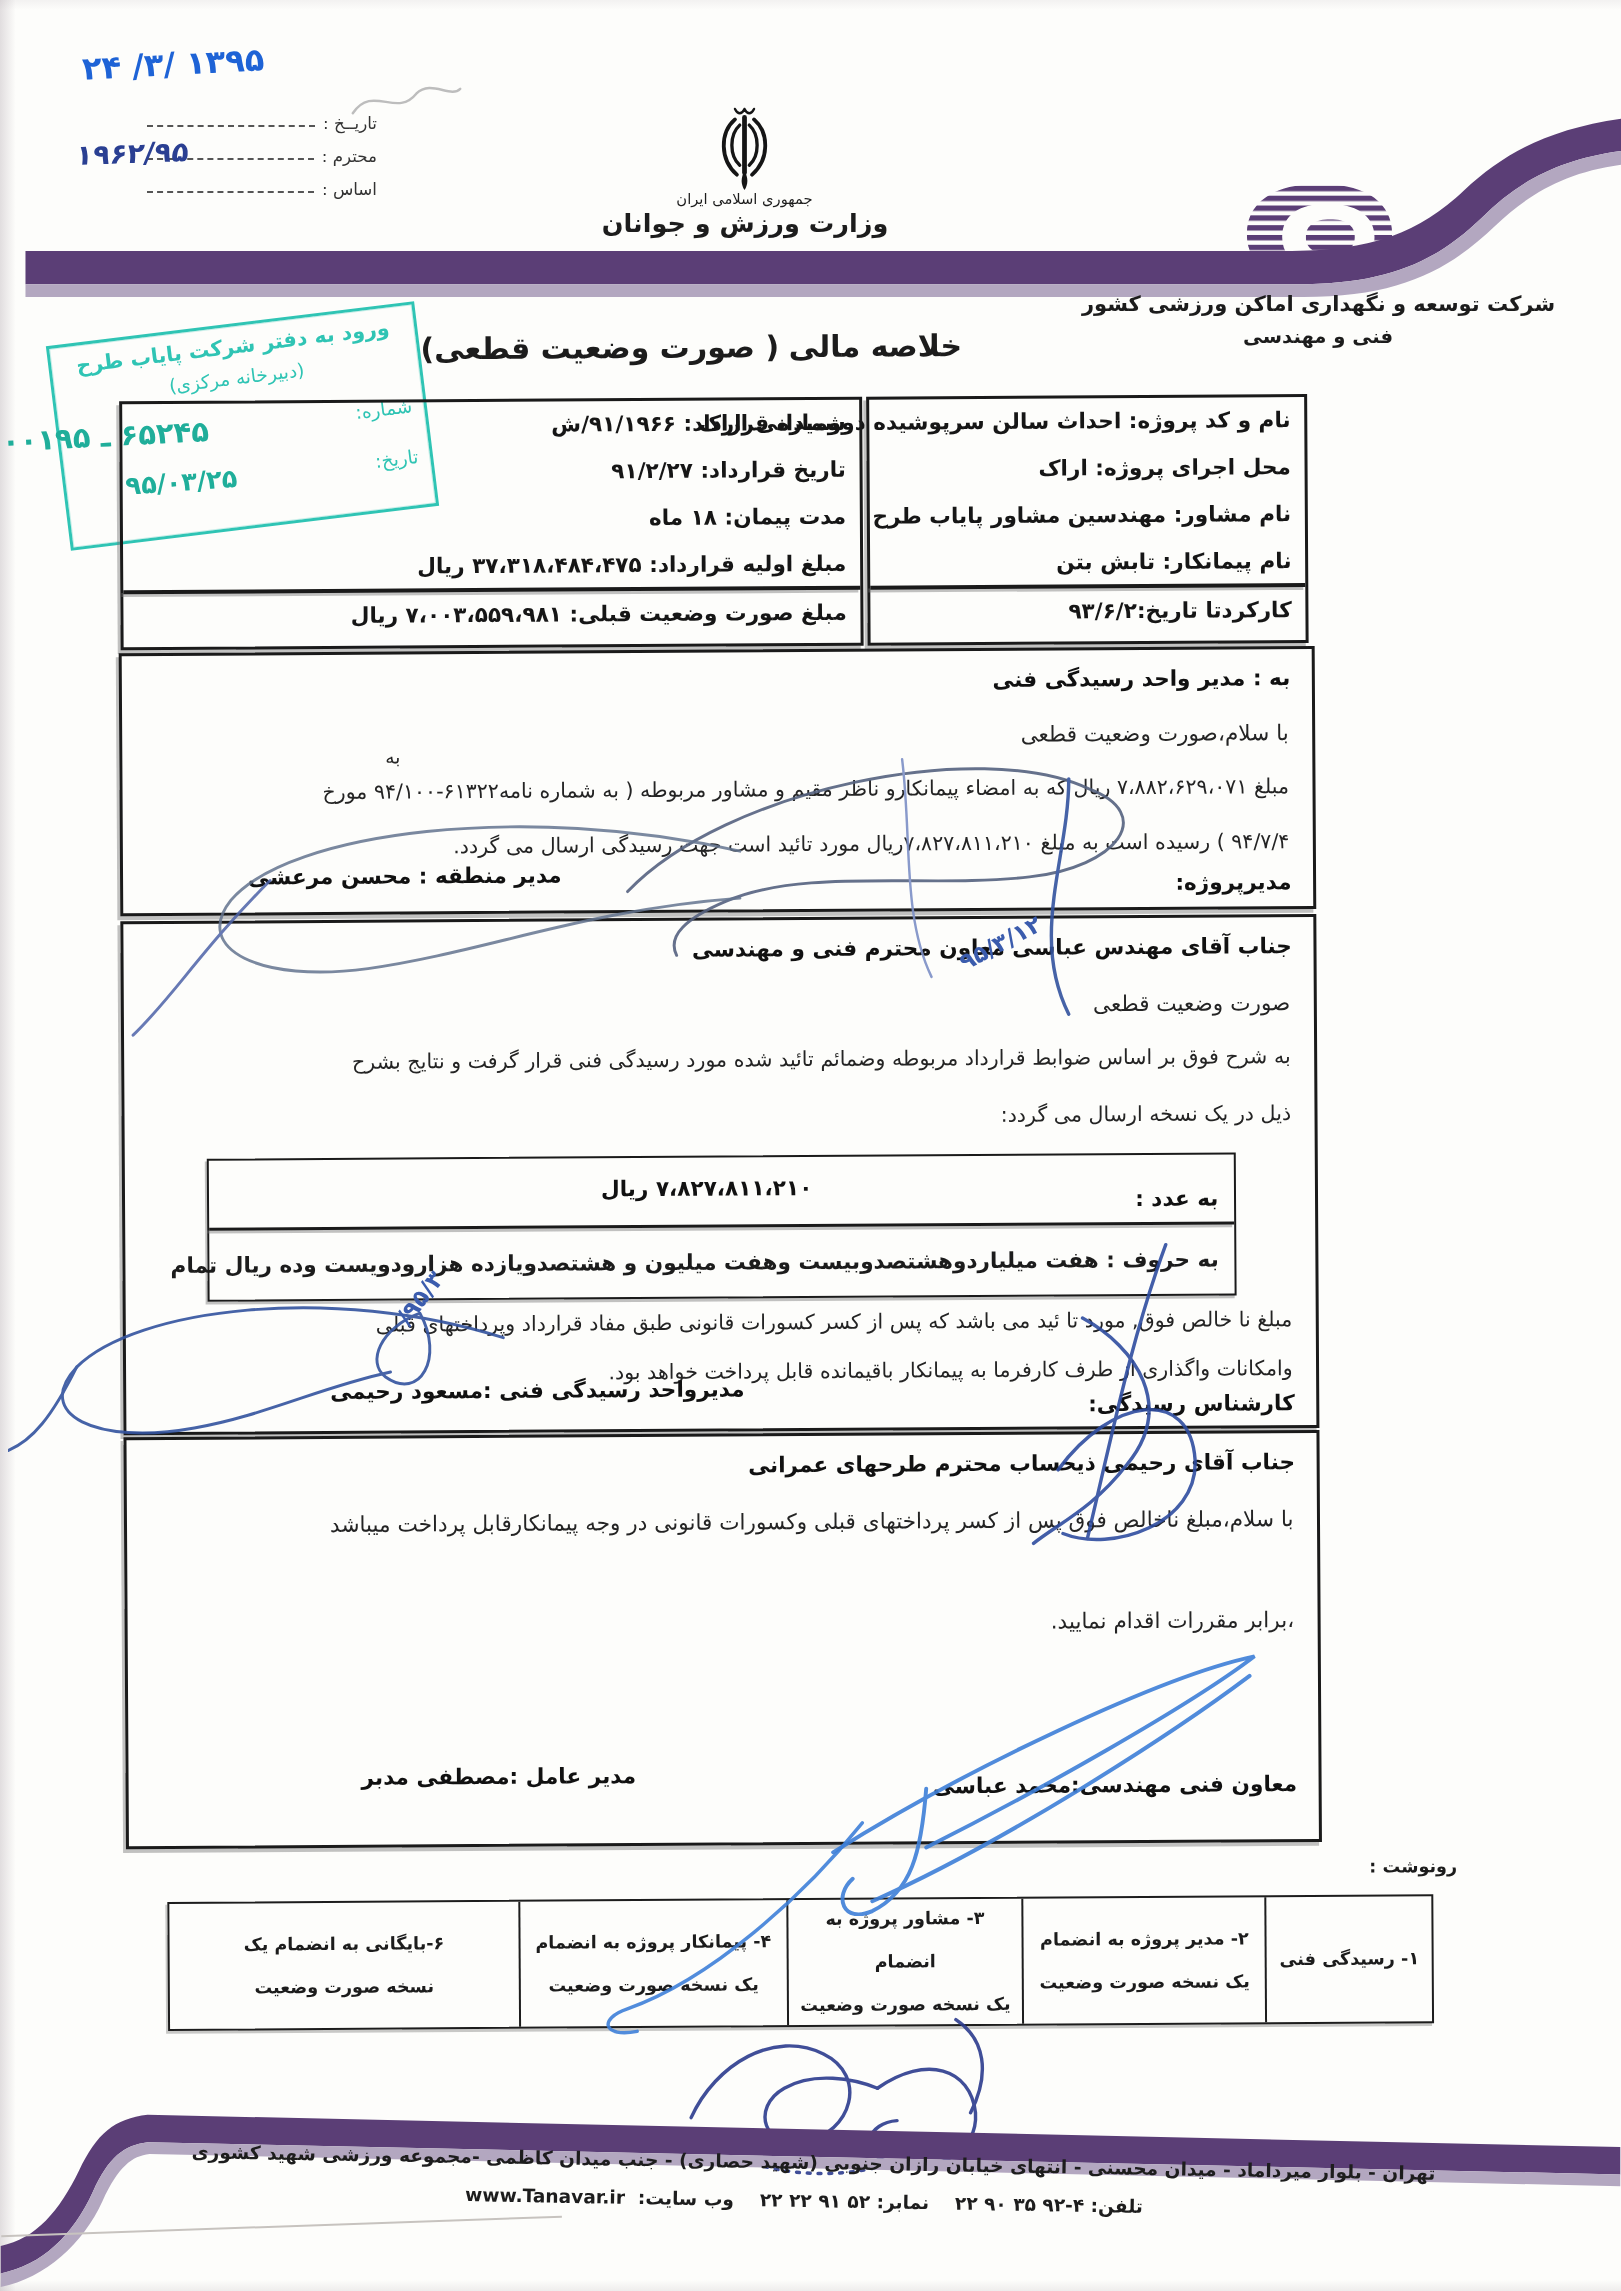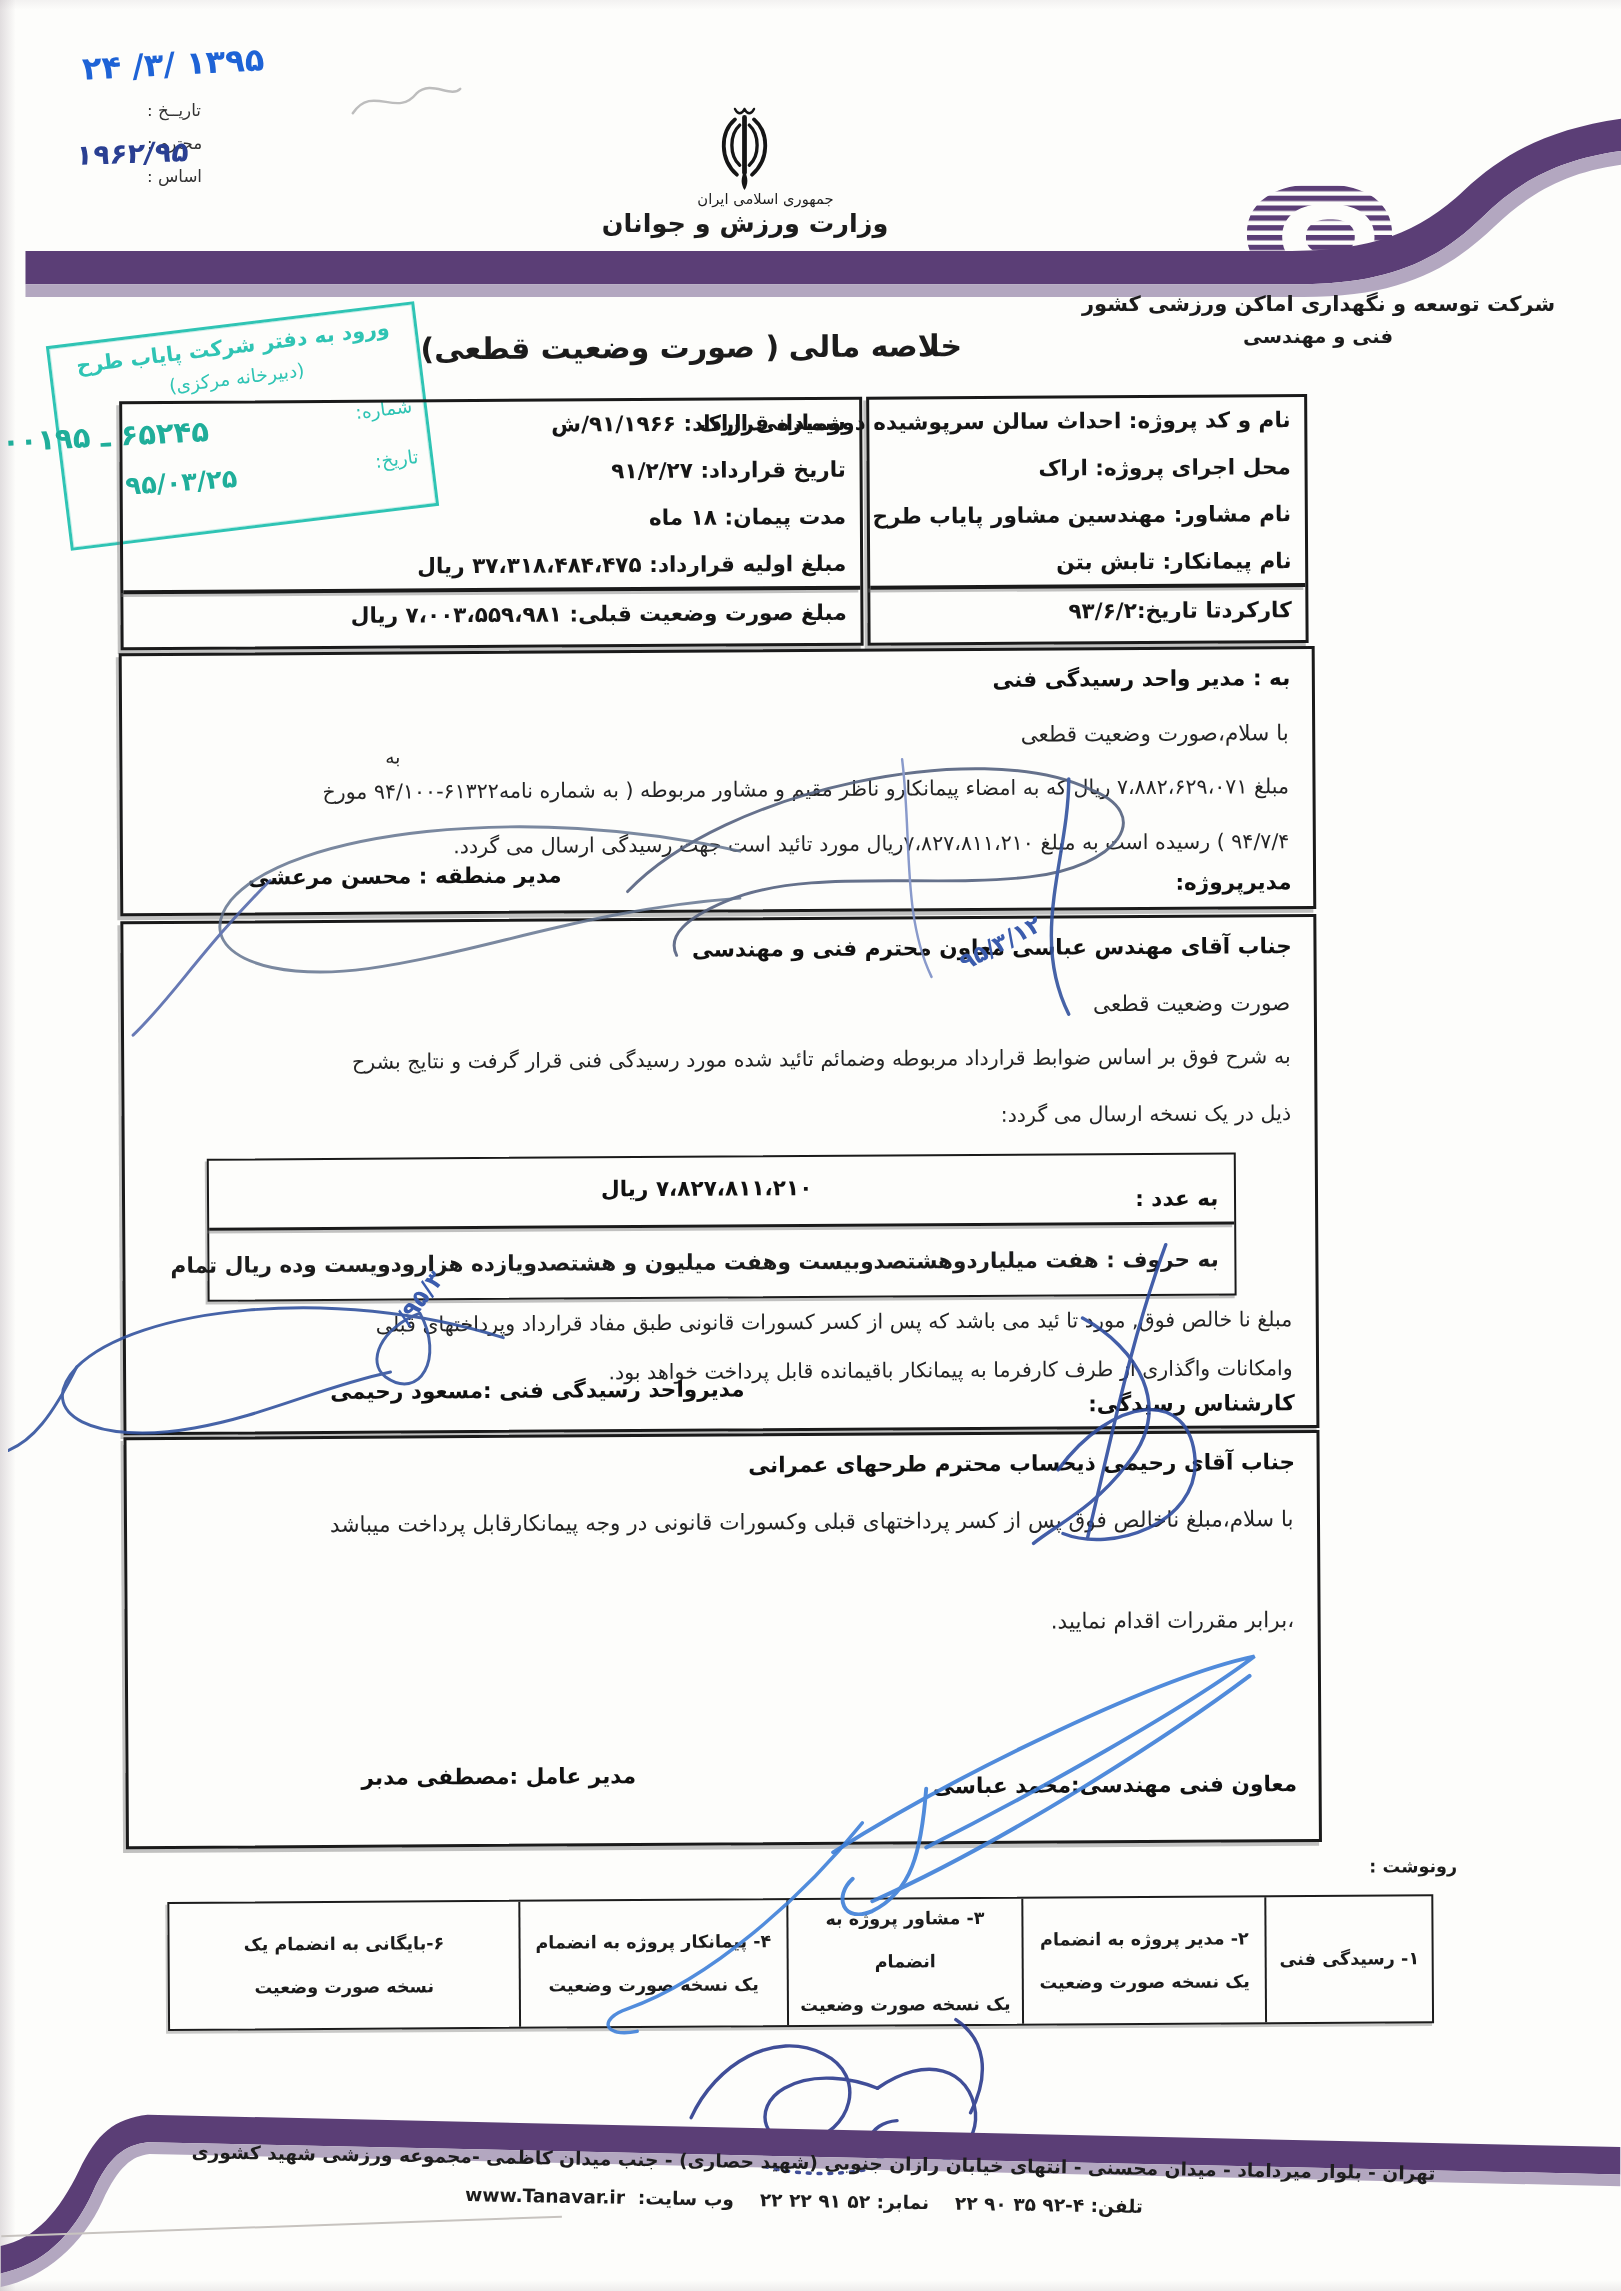--- a/index.html
+++ b/index.html
@@ -13,21 +13,21 @@
   .paper::before{content:"";position:absolute;inset:0;pointer-events:none;
     background:linear-gradient(90deg,rgba(160,148,158,.30),rgba(0,0,0,0) 15.7px),
                linear-gradient(0deg,rgba(150,140,150,.16),rgba(0,0,0,0) 11.8px),
                linear-gradient(180deg,rgba(150,140,150,.10),rgba(0,0,0,0) 9.8px);}
   .abs{position:absolute;}
   .b{font-weight:700;}
   .nw{white-space:nowrap;}
   .doc{position:absolute;inset:0;transform:rotate(-0.35deg);transform-origin:50% 45%;}
   .bx{position:absolute;border:3.9px solid #1a1a1a;box-shadow:-2.9px 3.9px 0 rgba(120,120,120,.45);}
   .hr{position:absolute;left:0;right:0;height:3.9px;background:#1a1a1a;box-shadow:-2px 2.9px 0 rgba(120,120,120,.45);}
-  .lh-row{display:flex;flex-direction:column;align-items:flex-end;gap:7.8px;height:33px;}
+  .lh-row{display:flex;flex-direction:row;align-items:flex-end;gap:7.8px;height:33px;}
   .lh-label{font-size:16.7px;color:#333;}
   .lh-dash{flex:1;border-bottom:2px dashed #555;margin-bottom:5.9px;height:0;}
   .hand{color:#1e63d6;font-weight:700;}
   .stamp{
     position:absolute;left:57px;top:323px;width:365px;height:200px;
     border:3.4px solid #2fc4b4;transform:rotate(-7deg);color:#2fc4b4;
     box-shadow:0 0 0 1px rgba(47,196,180,.25) inset;
   }
   .cell{font-size:21.6px;font-weight:700;color:#161616;}
   .body-line{font-size:20.6px;color:#242424;}
@@ -71,21 +71,21 @@
     <g stroke="#151515" fill="none" stroke-linecap="round">
       <path d="M22 7 C25 13 29 13 32 7 M32 7 C35 13 39 13 42 7" stroke-width="2.5"></path>
       <path d="M32 16 L32 74" stroke-width="5"></path>
       <path d="M27 24 C16 34 16 56 27 66" stroke-width="3.5"></path>
       <path d="M37 24 C48 34 48 56 37 66" stroke-width="3.5"></path>
       <path d="M22 18 C6 32 6 60 24 76" stroke-width="4"></path>
       <path d="M42 18 C58 32 58 60 40 76" stroke-width="4"></path>
     </g>
     <path d="M32 72 C28 79 28 86 32 92 C36 86 36 79 32 72 Z" fill="#151515"></path>
   </svg>
-  <div class="abs nw" style="left:648px;top:190px;width:235px;text-align:center;font-size:14.7px;">جمهوری اسلامی ایران</div>
+  <div class="abs nw" style="left:627px;top:190px;width:235px;text-align:center;font-size:14.7px;">جمهوری اسلامی ایران</div>
   <div class="abs nw b" style="left:598px;top:208px;width:294px;text-align:center;font-size:25.5px;">وزارت ورزش و جوانان</div>
 
   <svg class="abs" style="left:1237px;top:176px;" width="165" height="116" viewBox="0 0 168 118">
     <defs>
       <pattern id="stripes" width="168" height="10" patternUnits="userSpaceOnUse">
         <rect width="168" height="5.5" fill="#5b3e76"></rect>
       </pattern>
       <clipPath id="ring">
         <path clip-rule="evenodd" fill-rule="evenodd" d="M10,59 C10,26 38,8 84,8 C130,8 158,26 158,59 C158,92 130,110 84,110 C38,110 10,92 10,59 Z
              M46,62 C46,40 64,28 92,28 C120,28 140,40 140,62 C140,84 120,96 92,96 C64,96 46,84 46,62 Z"></path>

